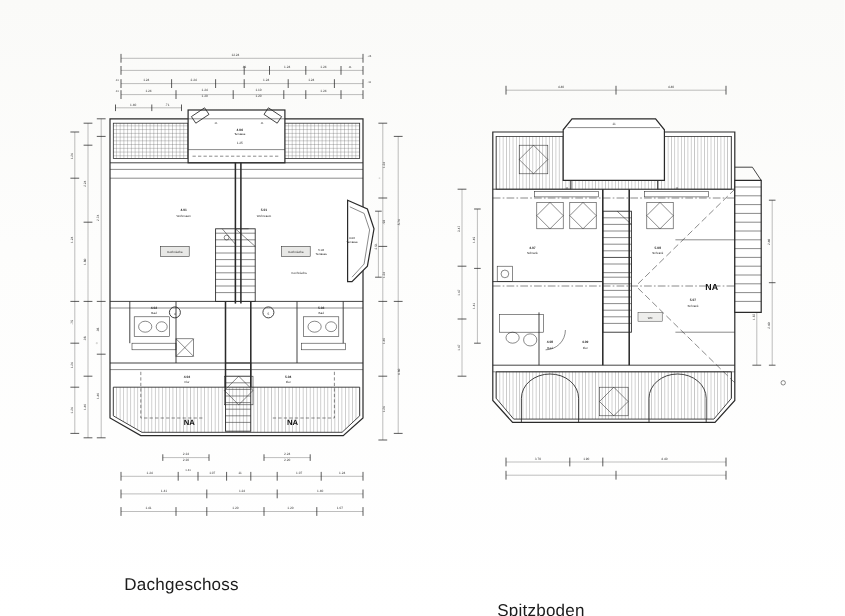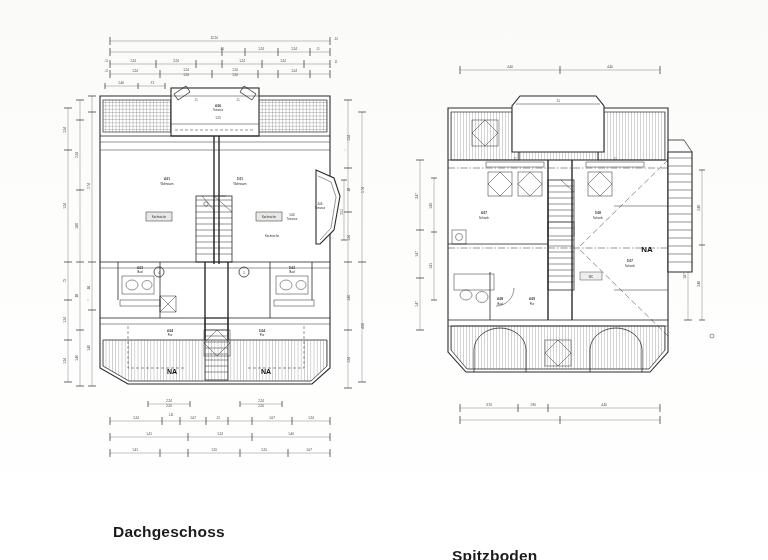--- a/index.html
+++ b/index.html
@@ -12,28 +12,28 @@
     position:relative;
   }
   
   .scan-tint{
     position:absolute;inset:0;
     background:
       linear-gradient(180deg,rgba(250,250,248,1) 0%, rgba(253,253,252,1) 40%, rgba(255,255,255,1) 100%);
     pointer-events:none;
   }
   .sheet{position:absolute;inset:0;}
-  .plan{position:absolute;top:0;height:500px;}
+  .plan{position:absolute;top:12px;height:500px;}
   #plan-left{left:0;width:400px;}
   #plan-right{left:400px;width:368px;}
 
   .caption{
     position:absolute;
     font-size:15.5px;
-    font-weight:bold;
+    font-weight:normal;
     letter-spacing:.2px;
     color:#1b1b1b;
     white-space:nowrap;
   }
   #caption-dachgeschoss{left:113px;top:523px;}
   #caption-spitzboden{left:452px;top:547px;}
 
   svg{display:block;}
   .ln{stroke:#2a2a2a;fill:none;}
   .thin{stroke-width:.5;}

